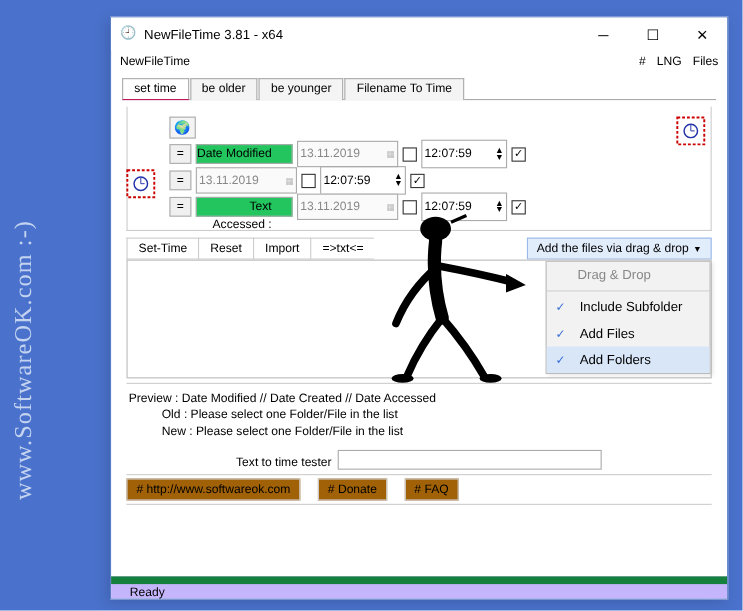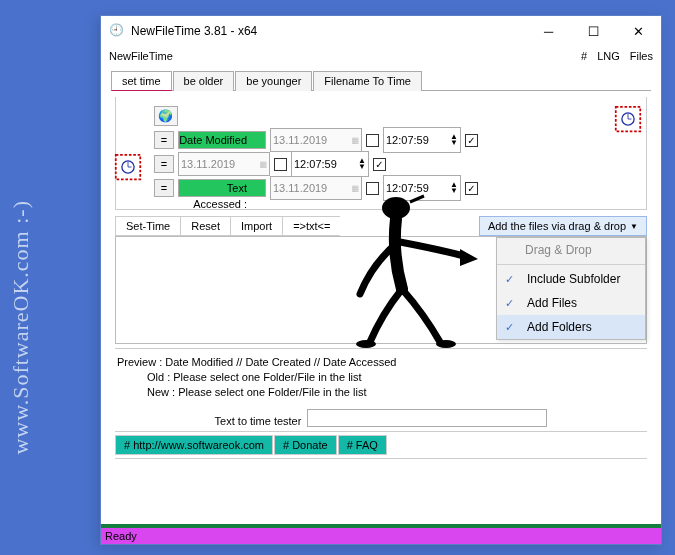--- a/index.html
+++ b/index.html
@@ -87,23 +87,23 @@
   
   
   .preview { margin: 4px 14px 2px 14px; padding: 4px 2px; font-size: 11px; border-top: 1px solid #ccc; }
   .preview .line { margin: 3px 0; }
   .preview .l2, .preview .l3 { padding-left: 30px; }
   .tester-row { display:flex; align-items:flex-end; gap:6px; margin:4px 14px 4px 14px; font-size:11px; justify-content:center; }
   .tester-row input { width: 240px; height: 18px; border: 1px solid #aaa; font-size: 11px; padding: 0 3px; }
   
   
   .links { margin: 2px 14px; border-top: 1px solid #ccc; border-bottom: 1px solid #ccc; display: flex; font-size: 11px; }
-  .links .lnk { border: 1px solid #ccc; padding: 3px 8px; margin: 3px 1px 3px 0; background: #14b8a6; }
-  
-  .statusbar { position: absolute; left: 0; right: 0; bottom: 0; height: 20px; border-top: 4px solid #15803d; font-size: 11px; padding: 2px 4px; background: #d946ef; }
+  .links .lnk { border: 1px solid #ccc; padding: 3px 8px; margin: 3px 16px 3px 0; background: #a16207; }
+  
+  .statusbar { position: absolute; left: 0; right: 0; bottom: 0; height: 20px; border-top: 7px solid #15803d; font-size: 11px; padding: 2px 17px; background: #c4b5fd; }
   
   
   .stick { position: absolute; left: 352px; top: 194px; pointer-events: none; }
 </style>
 </head>
 <body>
 
 <div class="watermark">www.SoftwareOK.com :-)</div>
 
 <div class="window">

